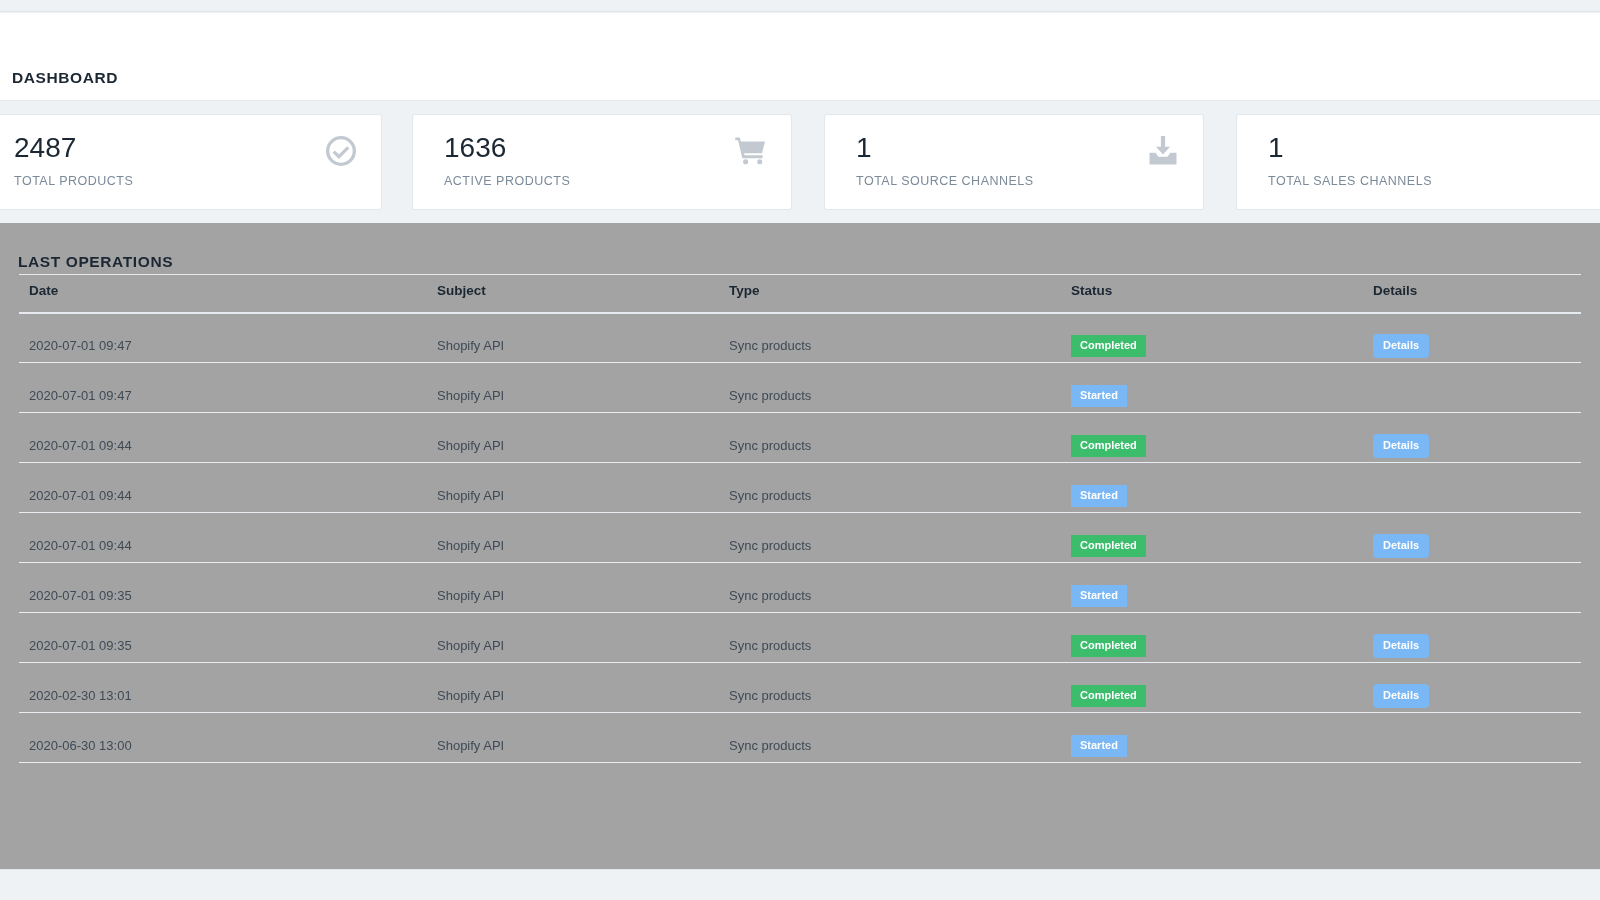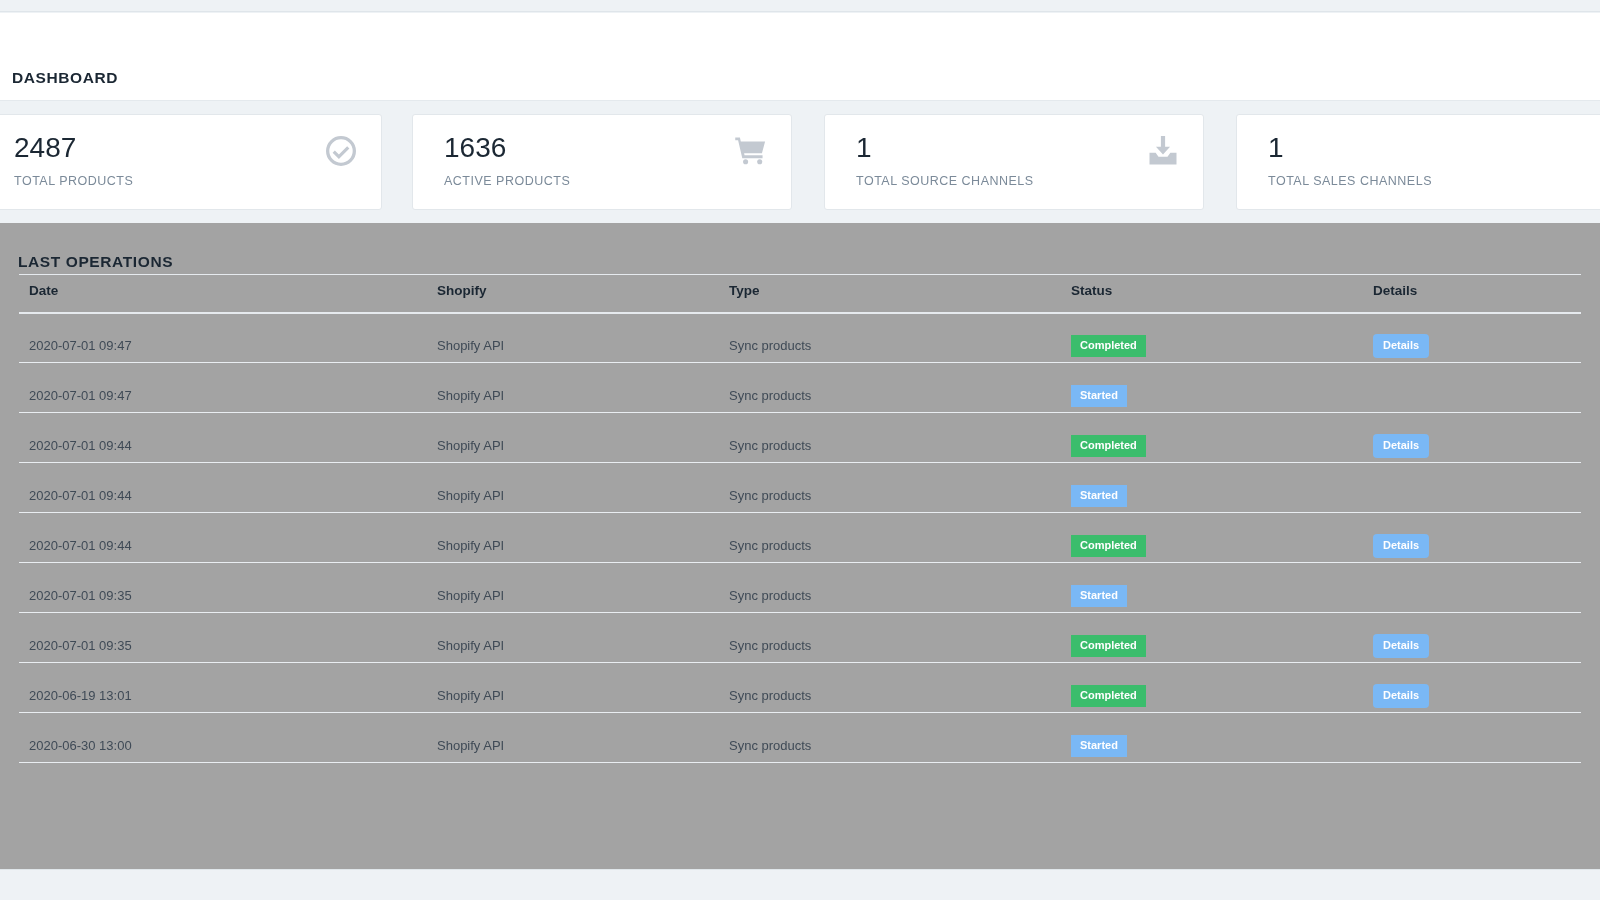--- a/index.html
+++ b/index.html
@@ -192,21 +192,21 @@
     <colgroup>
       <col class="col-date">
         <col class="col-subject">
         <col class="col-type">
       <col class="col-status">
         <col class="col-details">
     </colgroup>
     <thead>
       <tr>
         <th>Date</th>
-        <th>Shopify</th>
+        <th>Subject</th>
         <th>Type</th>
         <th>Status</th>
         <th>Details</th>
       </tr>
     </thead>
     <tbody id="ops-body">
         <tr>
           <td>2020-07-01 09:47</td>
           <td>Shopify API</td>
           <td>Sync products</td>
@@ -249,21 +249,21 @@
           <td></td>
         </tr>
         <tr>
           <td>2020-07-01 09:35</td>
           <td>Shopify API</td>
           <td>Sync products</td>
           <td><span class="badge completed">Completed</span></td>
           <td><button class="details-btn">Details</button></td>
         </tr>
         <tr>
-          <td>2020-06-19 13:01</td>
+          <td>2020-02-30 13:01</td>
           <td>Shopify API</td>
           <td>Sync products</td>
           <td><span class="badge completed">Completed</span></td>
           <td><button class="details-btn">Details</button></td>
         </tr>
         <tr>
           <td>2020-06-30 13:00</td>
           <td>Shopify API</td>
           <td>Sync products</td>
           <td><span class="badge started">Started</span></td>

